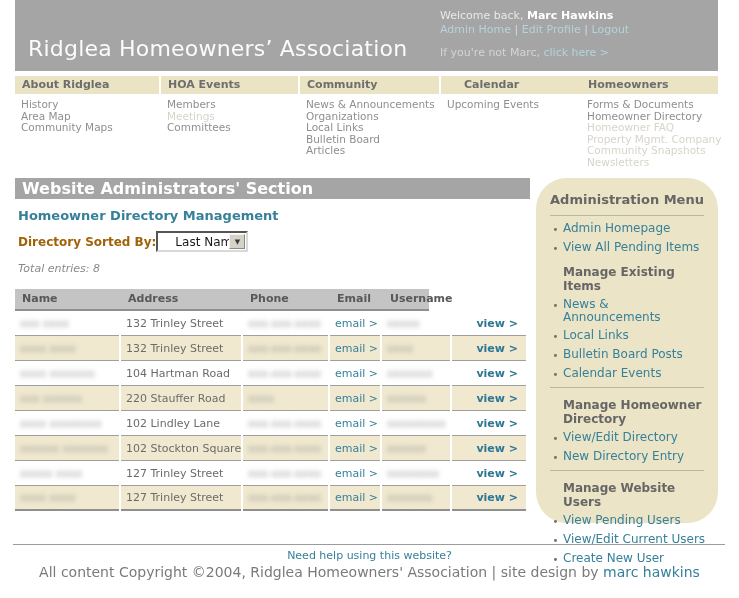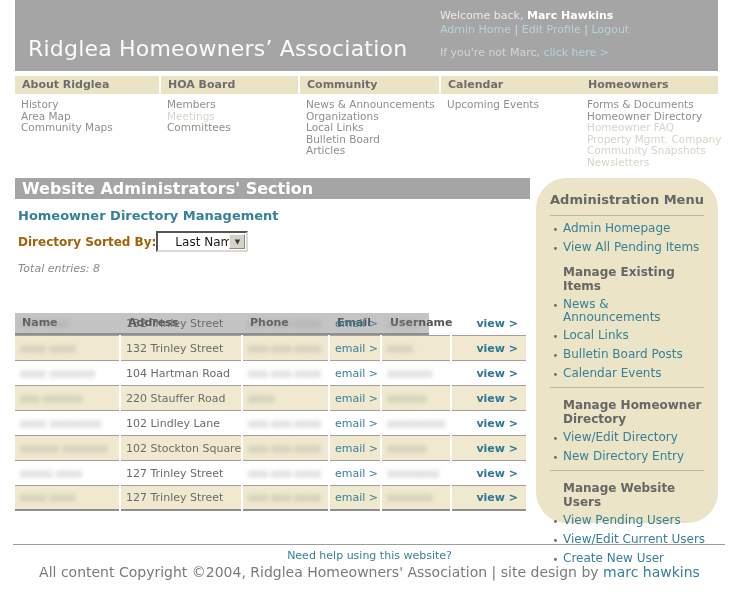--- a/index.html
+++ b/index.html
@@ -19,21 +19,21 @@
   .userlinks .sep { color:#c9dce2; }
   .notmarc { margin-top:9px; color:#d4d4d4; }
   .notmarc a { color:#b5d3dc; }
 
   
   .navbar { position:absolute; top:76px; height:18px; background:#eae3c4; }
   .navbar > span { display:block; font-size:11px; font-weight:bold; color:#6e6e6e; line-height:18px; padding-left:7px; }
   .nb0 { left:15px;  width:144px; }
   .nb1 { left:161px; width:137px; }
   .nb2 { left:300px; width:139px; }
-  .nb3 { left:441px; width:149px; }
+  .nb3 { left:441px; width:149px;padding-left:16px; }
   .nb4 { left:581px; width:137px; }
   .navcol { position:absolute; top:99px; font-size:10.5px; line-height:11.5px; }
   .nc0 { left:21px; } .nc1 { left:167px; } .nc2 { left:306px; } .nc3 { left:447px; } .nc4 { left:587px; }
   .navcol a { display:block; color:#8f8f8f; }
   .navcol a.dim { color:#d6d4ca; cursor:default; }
 
   
   .section-bar { position:absolute; left:15px; top:178px; width:515px; height:21px; background:#a5a5a5; }
   .section-bar > span { display:block; color:#fff; font-weight:bold; font-size:16px; line-height:21px; padding-left:7px; }
   .page-title { position:absolute; left:18px; top:208px; color:#36809a; font-size:13px; font-weight:bold; }
@@ -47,21 +47,21 @@
   .select-btn {
     flex:none; width:16px; height:15px; margin-right:1px; background:#d6d2c8;
     border:1px solid; border-color:#f5f3ef #8a8a8a #8a8a8a #f5f3ef;
     font-size:7px; color:#3a3a3a; display:flex; align-items:center; justify-content:center;
   }
   .total { position:absolute; left:18px; top:262px; font-style:italic; font-size:11px; color:#8a8a8a; }
 
   
   .table-header {
     position:absolute; left:15px; top:289px; width:414px; height:22px;
-    background:#c4c4c4; border-bottom:2px solid #8f8f8f;margin-top:24px;
+    background:#c4c4c4; border-bottom:2px solid #8f8f8f;
   }
   .table-header span { position:absolute; top:0; font-size:11px; font-weight:bold; color:#585858; line-height:20px; }
   .th0 { left:7px; } .th1 { left:113px; } .th2 { left:235px; } .th3 { left:322px; } .th4 { left:375px; }
   .rows { position:absolute; left:15px; top:311px; width:515px; }
   .row { display:flex; height:25px; }
   .cell {
     border-bottom:1px solid #9f9f9f; font-size:11px; color:#6b6b6b;
     display:flex; align-items:center; padding-left:5px; margin-right:2px; overflow:hidden; white-space:nowrap;
   }
   .c-name { width:104px; } .c-addr { width:120px; } .c-phone { width:85px; }
@@ -108,21 +108,21 @@
     <div class="notmarc">
       <span>If you're not Marc, </span><a>click here &gt;</a>
     </div>
   </div>
 </div>
 
 <div class="navbar nb0">
     <span>About Ridglea</span>
   </div>
 <div class="navbar nb1">
-    <span>HOA Board</span>
+    <span>HOA Events</span>
   </div>
 <div class="navbar nb2">
     <span>Community</span>
   </div>
 <div class="navbar nb3">
     <span>Calendar</span>
   </div>
 <div class="navbar nb4">
     <span>Homeowners</span>
   </div>

